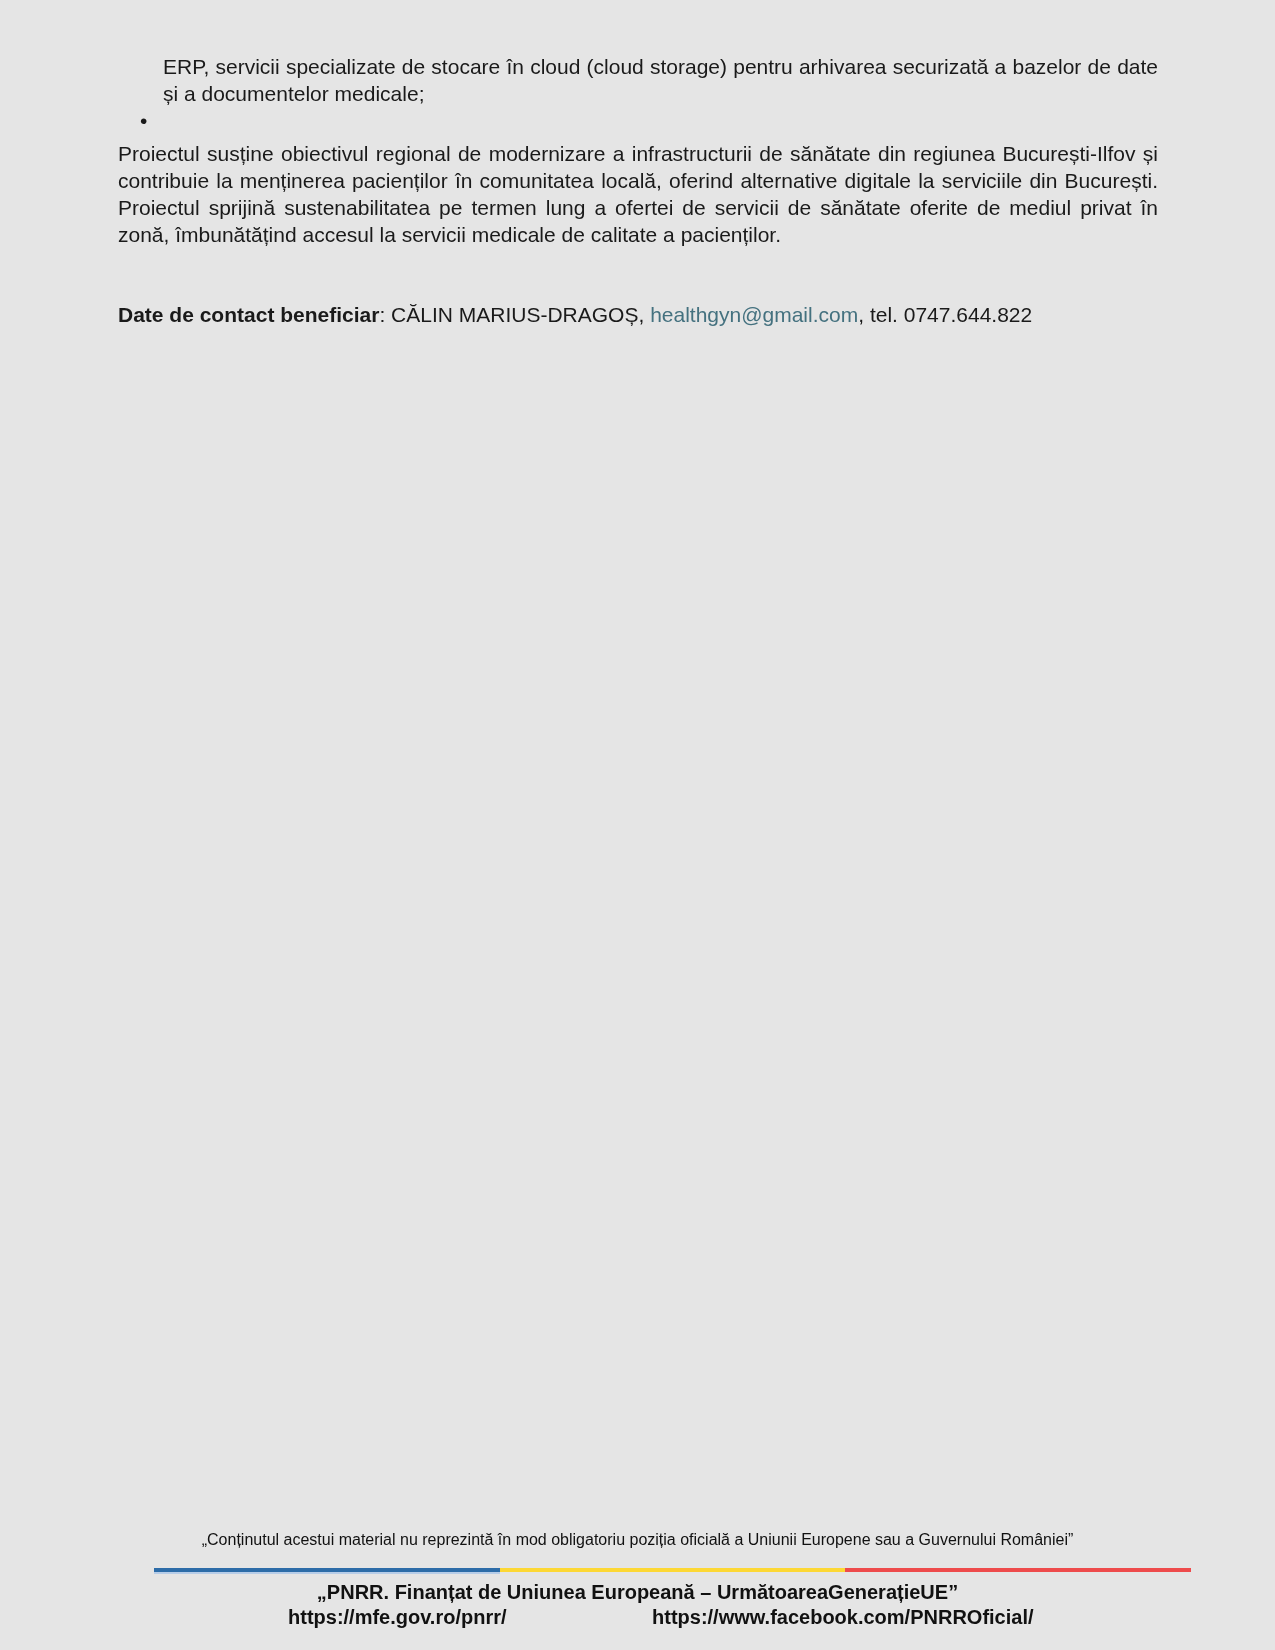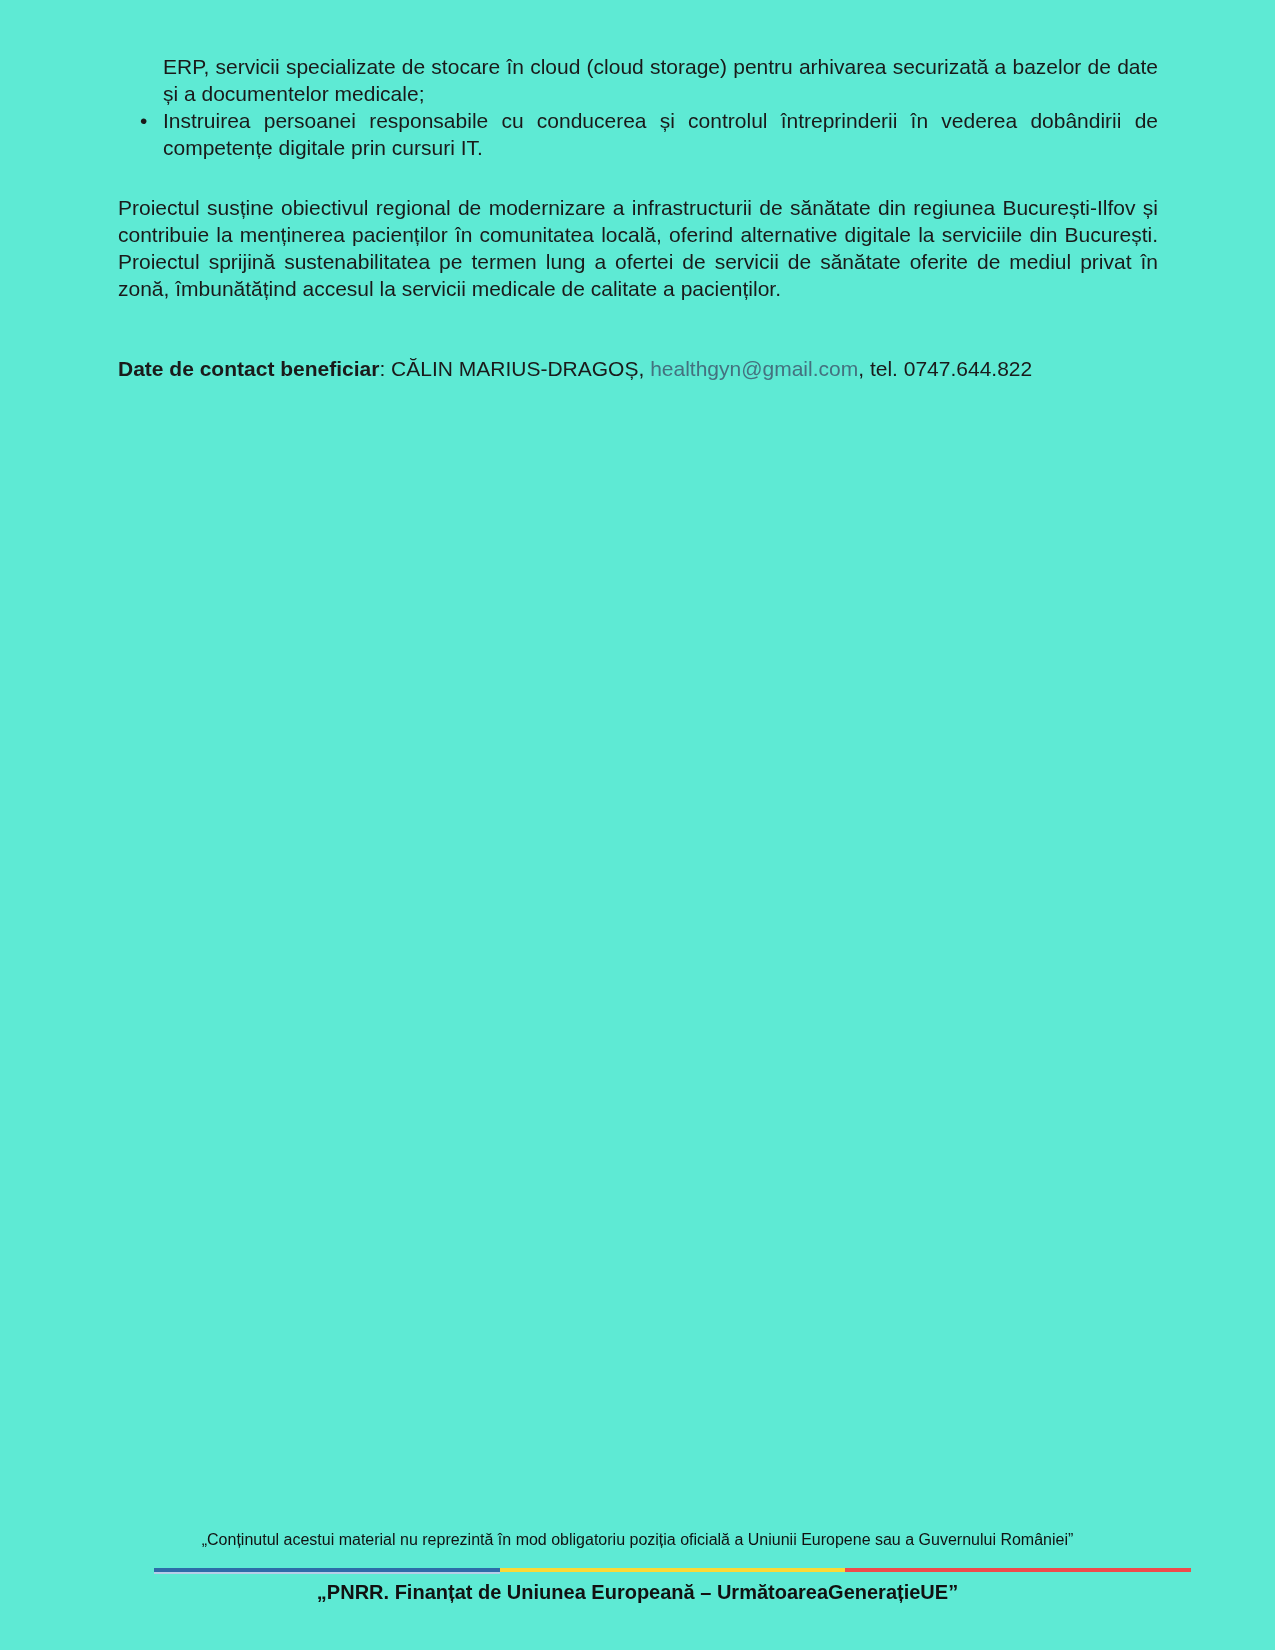--- a/index.html
+++ b/index.html
@@ -1,20 +1,20 @@
 <!DOCTYPE html>
 <html><head>
 <meta charset="utf-8">
 <style>
   html, body { margin: 0; padding: 0; background: #ffffff; }
   .page {
     position: relative;
     width: 1275px;
     height: 1650px;
-    background: #5eead4;
+    background: #e5e5e5;
     font-family: "Liberation Sans", sans-serif;
     color: #1a1a1a;
     overflow: hidden;
   }
   .content {
     position: absolute;
     left: 118px;
     top: 53px;
     width: 1040px;
     font-size: 21px;
@@ -97,34 +97,37 @@
 
   <div class="content">
 
     <div class="list">
       <div class="list-item">
         <span class="bullet-marker"></span>
         <span>ERP, servicii specializate de stocare în cloud (cloud storage) pentru arhivarea securizată a bazelor de date și a documentelor medicale;</span>
       </div>
       <div class="list-item">
         <span class="bullet-marker">•</span>
-        <span>Instruirea persoanei responsabile cu conducerea și controlul întreprinderii în vederea dobândirii de competențe digitale prin cursuri IT.</span>
       </div>
     </div>
 
     <div class="para">Proiectul susține obiectivul regional de modernizare a infrastructurii de sănătate din regiunea București-Ilfov și contribuie la menținerea pacienților în comunitatea locală, oferind alternative digitale la serviciile din București.  Proiectul sprijină sustenabilitatea pe termen lung a ofertei de servicii de sănătate oferite de mediul privat în zonă, îmbunătățind accesul la servicii medicale de calitate a pacienților.</div>
 
     <div class="contact"><span class="contact-label">Date de contact beneficiar</span><span>: CĂLIN MARIUS-DRAGOȘ, </span><span class="email-link" style="color: rgb(68, 113, 127); text-decoration-color: rgb(68, 113, 127);">healthgyn@gmail.com</span><span>, tel. 0747.644.822</span></div>
 
   </div>
 
   <div class="footer-disclaimer">„Conținutul acestui material nu reprezintă în mod obligatoriu poziția oficială a Uniunii Europene sau a Guvernului României”</div>
 
   <div class="flag-line">
     <div class="flag-seg flag-seg-blue" style="background: rgb(45, 108, 168);"></div>
     <div class="flag-seg" style="background: rgb(253, 216, 53);"></div>
     <div class="flag-seg" style="background: rgb(238, 75, 76);"></div>
   </div>
 
   <div class="pnrr-line">„PNRR. Finanțat de Uniunea Europeană – UrmătoareaGenerațieUE”</div>
 
+  <div class="links-row">
+    <span class="link-mfe">https://mfe.gov.ro/pnrr/</span>
+    <span class="link-fb">https://www.facebook.com/PNRROficial/</span>
+  </div>
 
 </div>
 
 </body></html>

